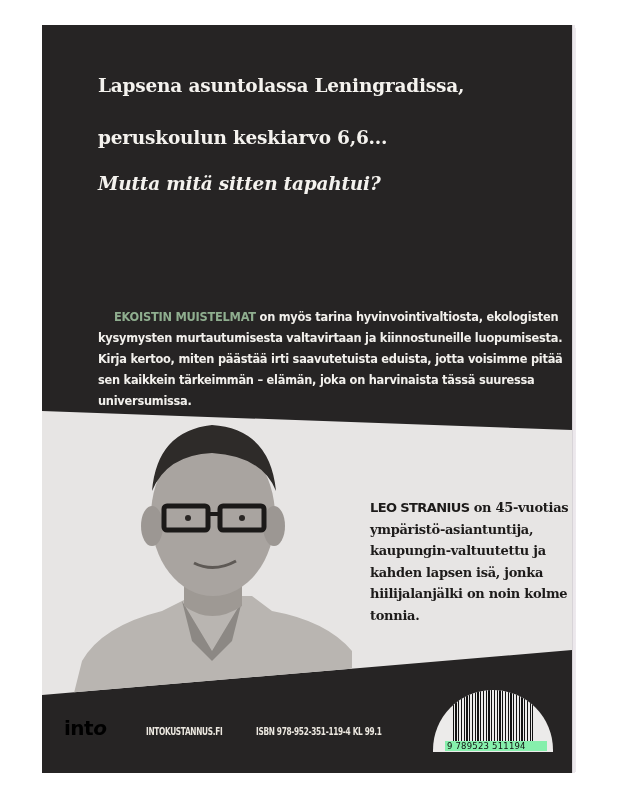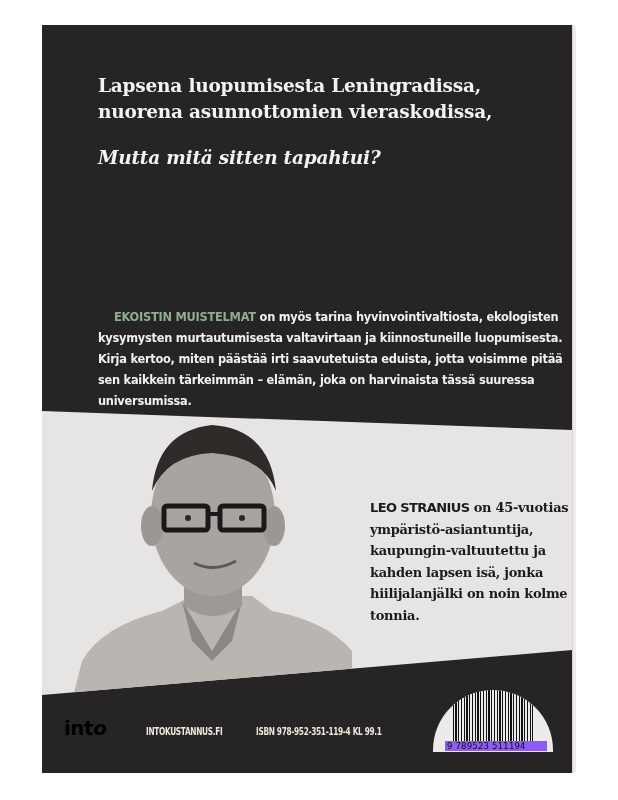--- a/index.html
+++ b/index.html
@@ -17,31 +17,32 @@
   .person{position:absolute;left:30px;top:0;width:280px;height:290px;}
   .bio{position:absolute;left:320px;top:86px;width:200px;color:#1d1b1a;font-family:"DejaVu Serif",serif;font-weight:bold;font-size:13px;line-height:21.5px;letter-spacing:-0.3px;margin-left:8px;}
   .bio .name{font-family:"DejaVu Sans",sans-serif;letter-spacing:-0.6px;}
   .footer-logo{position:absolute;left:64px;top:716px;color:#000000;font-family:"DejaVu Sans",sans-serif;font-weight:bold;font-size:20px;letter-spacing:-0.5px;}
   .footer-logo .o{font-style:italic;}
   .footer-url,.footer-isbn{position:absolute;top:725px;color:#ece8e0;font-family:"DejaVu Sans Condensed","DejaVu Sans",sans-serif;font-weight:bold;font-size:10.5px;letter-spacing:-0.4px;transform:scaleX(0.78);transform-origin:left center;}
   .footer-url{left:146px;}
   .footer-isbn{left:256px;}
   .barcode{position:absolute;left:433px;top:690px;width:120px;height:62px;background:#ecebea;border-radius:60px 60px 0 0;overflow:hidden;}
   .bars{position:absolute;left:20px;top:0;width:80px;height:52px;background:repeating-linear-gradient(90deg,#111 0 1px,transparent 1px 2px,#111 2px 4px,transparent 4px 5px,#111 5px 6px,transparent 6px 8px,#111 8px 9px,transparent 9px 11px);}
-  .barnum{position:absolute;left:12px;bottom:1px;width:100px;font-family:"DejaVu Sans",sans-serif;font-size:8.5px;color:#111;background:#8b5cf6;padding-left:2px;letter-spacing:0.2px;}
+  .barnum{position:absolute;left:12px;bottom:1px;width:100px;font-family:"DejaVu Sans",sans-serif;font-size:8.5px;color:#111;background:#86efac;padding-left:2px;letter-spacing:0.2px;}
 </style>
 </head>
 <body>
 
 <div class="spine"></div>
 <div class="book">
 
   <div class="intro">
-    <span>Lapsena luopumisesta Leningradissa,</span><br>
-    <span>nuorena asunnottomien vieraskodissa,</span><br>
+    <span>Lapsena asuntolassa Leningradissa,</span><br>
+    <br>
+    <span>peruskoulun keskiarvo 6,6...</span>
     <span class="q">Mutta mitä sitten tapahtui?</span>
   </div>
 
 
   <div class="para p2">
     <span class="hl-green">EKOISTIN MUISTELMAT</span><span> on myös tarina hyvinvointivaltiosta, ekologisten kysymysten murtautumisesta valtavirtaan ja kiinnostuneille luopumisesta. Kirja kertoo, miten päästää irti saavutetuista eduista, jotta voisimme pitää sen kaikkein tärkeimmän – elämän, joka on harvinaista tässä suuressa universumissa.</span>
   </div>
 
   <div class="photo">
     <svg class="person" viewBox="0 0 280 290">

